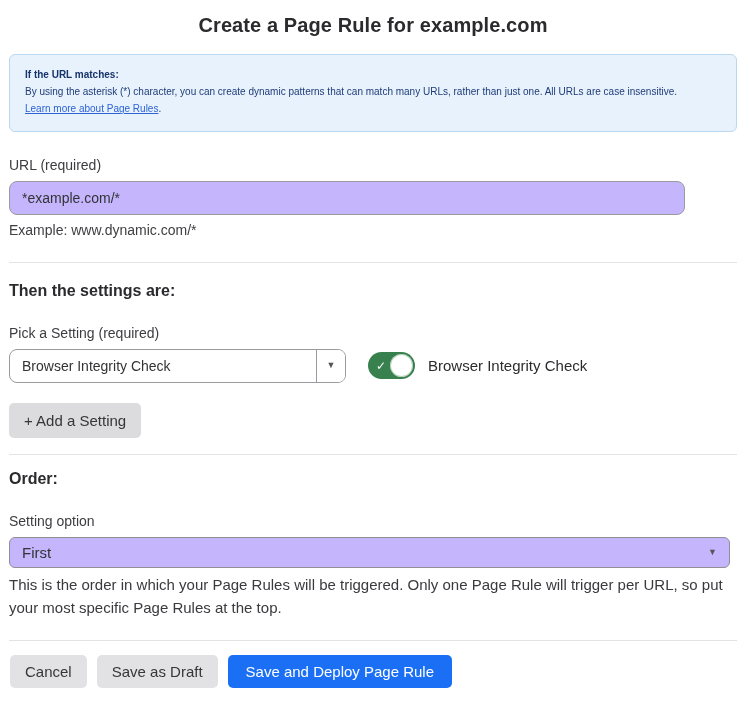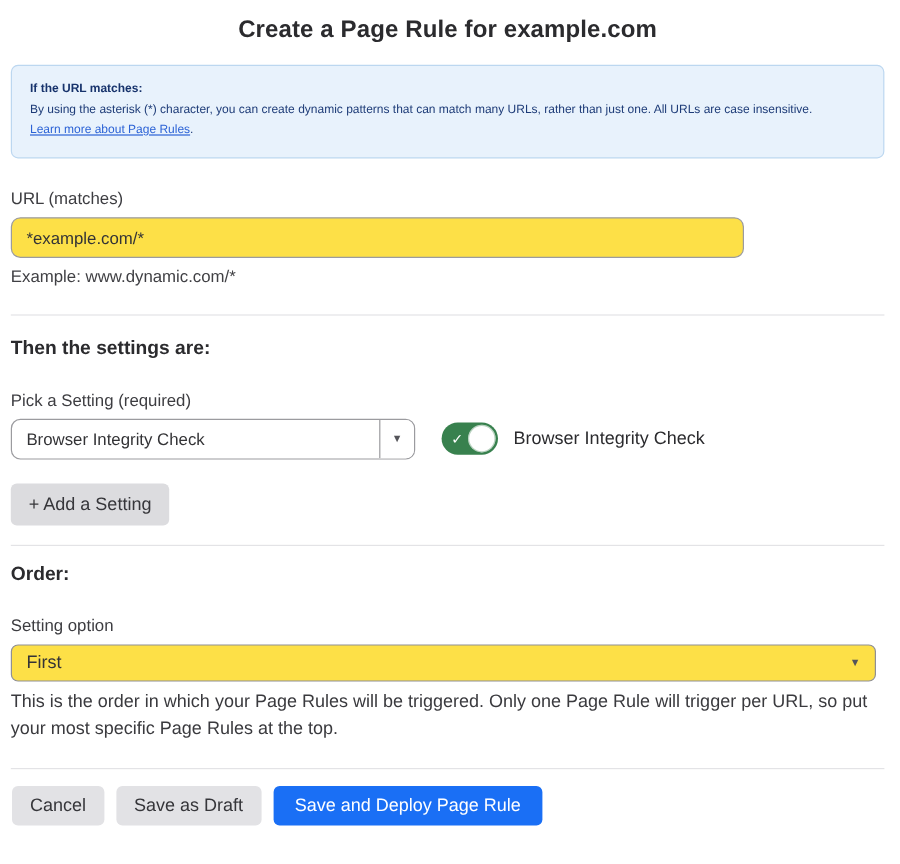--- a/index.html
+++ b/index.html
@@ -41,29 +41,29 @@
     cursor: pointer;
   }
   .field-label {
     display: block;
     font-size: 14px;
     color: #3d3d41;
     margin: 25px 0 8px 0;
   }
   .text-input {
     display: block;
-    width: 611px;
+    width: 676px;
     height: 34px;
     border: 1px solid #9b9b9f;
     border-radius: 8px;
     padding: 0 12px;
     font-size: 14px;
     color: #333336;
     font-family: "Liberation Sans", "DejaVu Sans", sans-serif;
-    background: #fde047;
+    background: #c4b5fd;
     outline: none;
   }
   .helper-text {
     font-size: 14px;
     color: #404044;
     margin-top: 7px;
   }
   .divider {
     border: none;
     border-top: 1px solid #e3e3e6;
@@ -176,21 +176,21 @@
   .order-heading { margin-top: 15px; }
   .select-box {
     display: flex;
     align-items: center;
     justify-content: space-between;
     width: 721px;
     height: 31px;
     border: 1px solid #8f8f94;
     border-radius: 6px;
     padding: 0 12px 0 12px;
-    background: #fde047;
+    background: #c4b5fd;
     cursor: pointer;
     gap: 42px;
   }
   .select-box .select-value {
     font-size: 15px;
     color: #333336;
   }
   .order-helper {
     font-size: 15px;
     color: #3a3a3e;
@@ -218,21 +218,21 @@
 <div class="page">
 
   <h1 class="page-title">Create a Page Rule for example.com</h1>
 
   <div class="info-box">
     <div class="info-heading">If the URL matches:</div>
     <div class="info-body">By using the asterisk (*) character, you can create dynamic patterns that can match many URLs, rather than just one. All URLs are case insensitive.</div>
     <div><a class="info-link">Learn more about Page Rules</a><span>.</span></div>
   </div>
 
-  <label class="field-label">URL (matches)</label>
+  <label class="field-label">URL (required)</label>
   <input class="text-input" type="text" value="*example.com/*" style="">
   <div class="helper-text">Example: www.dynamic.com/*</div>
 
   <hr class="divider divider-1">
 
   <h2 class="section-heading">Then the settings are:</h2>
 
   <label class="field-label">Pick a Setting (required)</label>
 
   <div class="setting-row">

